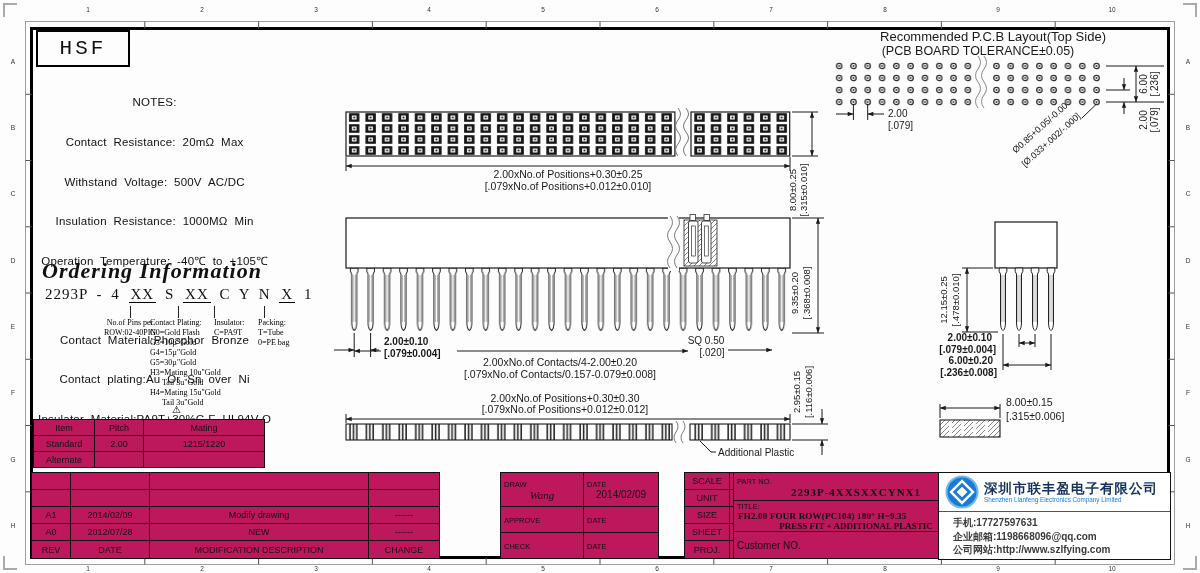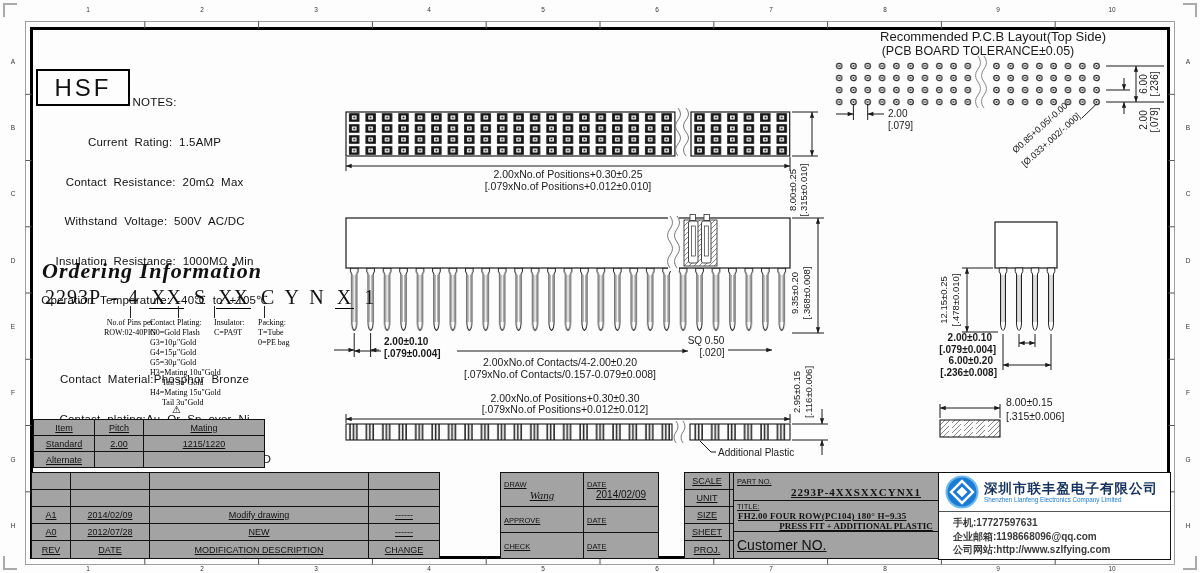--- a/index.html
+++ b/index.html
@@ -4,36 +4,36 @@
 <style>
   html,body{margin:0;padding:0;background:#fff;}
   .page{position:relative;width:1200px;height:573px;background:#fdfdfd;
         font-family:"Liberation Sans",sans-serif;color:#111;overflow:hidden;}
   svg{position:absolute;left:0;top:0;}
   svg text{font-family:"Liberation Sans",sans-serif;fill:#1a1a1a;}
   .zl{position:absolute;font-size:6.5px;color:#333;width:16px;text-align:center;line-height:9px;}
   
   .hsf{position:absolute;left:36px;top:30px;width:90px;height:33px;border:2.5px solid #000;
        display:flex;align-items:center;justify-content:center;
-       font-family:Liberation Sans, sans-serif;font-size:24px;letter-spacing:3px;margin-top:39px;}
+       font-family:Liberation Mono, monospace;font-size:21px;letter-spacing:3px;}
   
   .notes{position:absolute;left:38px;top:70px;font-size:11.5px;line-height:13.2px;letter-spacing:.2px;white-space:pre;}
   .notes div{min-height:13px;text-align:center;}
   
   .ord-title{position:absolute;left:42px;top:258px;font-family:"Liberation Serif",serif;
              font-style:italic;font-weight:bold;font-size:22px;letter-spacing:1px;}
   .ord-part{position:absolute;left:45px;top:286px;font-family:"Liberation Serif",serif;
-            font-size:20px;letter-spacing:1px;word-spacing:4px;white-space:nowrap;}
+            font-size:15px;letter-spacing:1px;word-spacing:4px;white-space:nowrap;}
   .ord-part .u{border-bottom:1.2px solid #000;padding:0 2px;}
   .ldr{position:absolute;width:1px;background:#222;}
   .ann{position:absolute;font-family:"Liberation Serif",serif;font-size:8px;line-height:10px;color:#000;}
   .ann .ind{padding-left:12px;}
   .warn{position:absolute;font-size:10px;color:#000;}
   
-  table.tb{position:absolute;border-collapse:collapse;table-layout:fixed;background:#a3a3a3;text-decoration:underline;}
+  table.tb{position:absolute;border-collapse:collapse;table-layout:fixed;background:#be185d;}
   table.tb td{border:1px solid #111;padding:0;font-size:9px;text-align:center;vertical-align:middle;
               overflow:hidden;white-space:nowrap;color:#111;}
   .lbl{font-size:7.5px;text-align:left;padding:1px 0 0 3px;line-height:9px;}
   .mat td{font-size:10.5px;}
   .op td{font-size:7.5px;}
   .big{font-size:10px;}
   .wang{font-family:"Liberation Serif",serif;font-style:italic;font-size:11px;text-align:center;}
   .pno{font-family:"Liberation Serif",serif;font-weight:bold;font-size:11px;letter-spacing:1px;text-align:center;}
   .ttl{font-family:"Liberation Serif",serif;font-weight:bold;font-size:9px;letter-spacing:.2px;text-align:left;padding-left:4px;}
   .ttl2{font-family:"Liberation Serif",serif;font-weight:bold;font-size:9px;text-align:center;}
@@ -307,21 +307,20 @@
     <div class="zl" style="left:1180px;top:322px">E</div>
     <div class="zl" style="left:1180px;top:388px">F</div>
     <div class="zl" style="left:1180px;top:455px">G</div>
     <div class="zl" style="left:1180px;top:521px">H</div>
   </div>
 
   <div class="hsf">HSF</div>
 
   <div class="notes">
     <div>NOTES:</div>
-    <div>Current  Rating:  1.5AMP</div>
     <div>Contact  Resistance:  20mΩ  Max</div>
     <div>Withstand  Voltage:  500V  AC/DC</div>
     <div>Insulation  Resistance:  1000MΩ  Min</div>
     <div>Operation  Temperature:  -40℃  to  +105℃</div>
     <div></div>
     <div>Contact  Material:Phosphor  Bronze</div>
     <div>Contact  plating:Au  Or  Sn  over  Ni</div>
     <div>Insulator  Material:PA9T+30%G.F  UL94V-O</div>
   </div>
 
@@ -496,21 +495,21 @@
     </tr>
     <tr style="height:31px">
       <td>
         <div class="lbl">TITLE:</div>
         <div class="ttl">FH2.00 FOUR ROW(PC104) 180° H=9.35</div>
         <div class="ttl2">PRESS FIT + ADDITIONAL PLASTIC</div>
       </td>
     </tr>
     <tr style="height:27px">
       <td>
-            <div class="lbl" style="font-size:14px">Customer  NO.</div>
+            <div class="lbl" style="font-size:10px">Customer  NO.</div>
           </td>
     </tr>
   </tbody>
     </table>
 
   <div class="comp">
     <div class="comp-top">
       <svg width="34" height="34" viewBox="0 0 34 34" style="position:static">
         <circle cx="17" cy="17" r="15.5" fill="#1a7ad4"></circle>
         <circle cx="17" cy="17" r="15.5" fill="none" stroke="#6db9ec" stroke-width="2"></circle>

